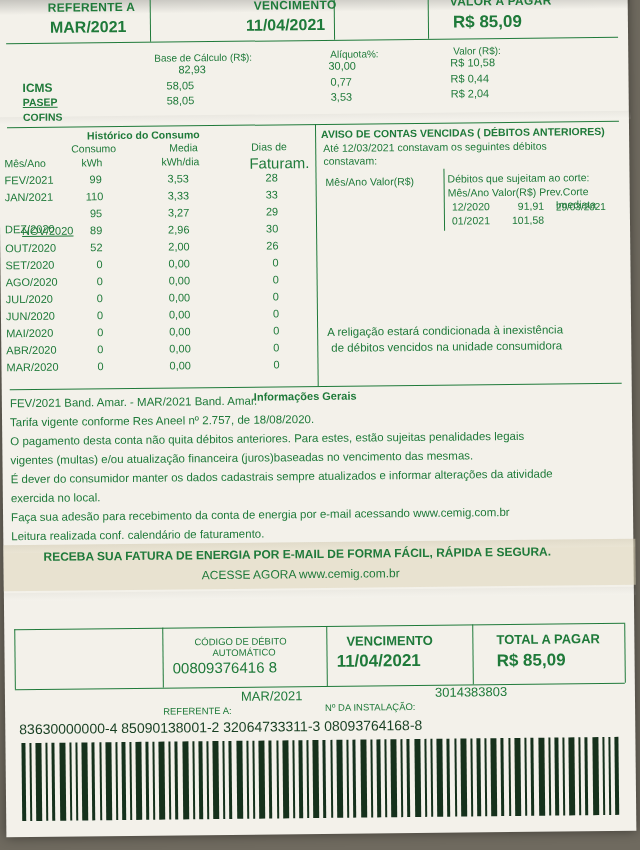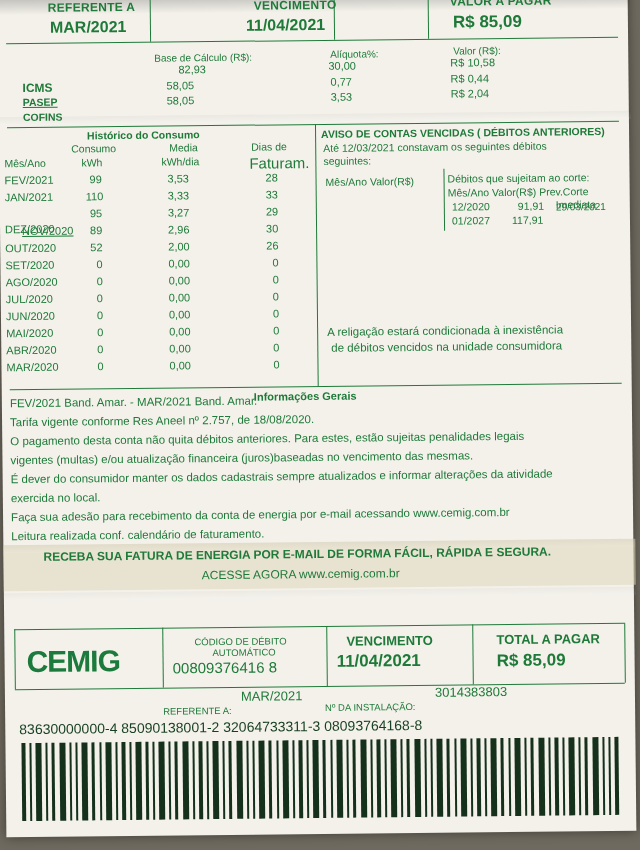--- a/index.html
+++ b/index.html
@@ -163,32 +163,32 @@
 
     <div class="t" style="left:5px;top:364px;">MAR/2020</div>
     <div class="t" style="left:96px;top:364px;">0</div>
     <div class="t" style="left:168px;top:364px;">0,00</div>
     <div class="t" style="left:272px;top:364px;">0</div>
 
     <div class="line vl" style="left:316px;top:130px;height:262px;"></div>
 
     <div class="t bold" style="left:322px;top:134px;font-size:10.5px;">AVISO DE CONTAS VENCIDAS ( DÉBITOS ANTERIORES)</div>
     <div class="t" style="left:324px;top:148px;font-size:10.5px;">Até 12/03/2021 constavam os seguintes débitos</div>
-    <div class="t" style="left:324px;top:161px;font-size:10.5px;">seguintes:</div>
+    <div class="t" style="left:324px;top:161px;font-size:10.5px;">constavam:</div>
 
     <div class="t" style="left:326px;top:182px;font-size:10.5px;">Mês/Ano  Valor(R$)</div>
     <div class="t" style="left:448px;top:180px;font-size:10.5px;">Débitos que sujeitam ao corte:</div>
     <div class="t" style="left:448px;top:194px;font-size:10.5px;">Mês/Ano  Valor(R$)  Prev.Corte</div>
 
     <div class="t" style="left:452px;top:208px;font-size:10.5px;">12/2020</div>
     <div class="t" style="left:518px;top:208px;font-size:10.5px;">91,91</div>
     <div class="t" style="left:556px;top:207px;font-size:10.5px;">Imediata</div>
 
-    <div class="t" style="left:452px;top:222px;font-size:10.5px;">01/2027</div>
-    <div class="t" style="left:512px;top:222px;font-size:10.5px;">117,91</div>
+    <div class="t" style="left:452px;top:222px;font-size:10.5px;">01/2021</div>
+    <div class="t" style="left:512px;top:222px;font-size:10.5px;">101,58</div>
     <div class="t" style="left:556px;top:210px;font-size:10px;">29/03/2021</div>
 
     <div class="line vl" style="left:444px;top:176px;height:62px;"></div>
 
     <div class="t" style="left:326px;top:332px;font-size:11.5px;">A religação estará condicionada à inexistência</div>
     <div class="t" style="left:330px;top:348px;font-size:11.5px;">de débitos vencidos na unidade consumidora</div>
 
     <div class="line hl" style="left:8px;top:392px;width:612px;"></div>
 
     <div class="t bold" style="left:252px;top:396px;font-size:11px;">Informações Gerais</div>
@@ -206,21 +206,20 @@
     <div class="t" style="left:198px;top:573px;font-size:12px;">ACESSE AGORA www.cemig.com.br</div>
 
     <div class="line hl" style="left:10px;top:632px;width:610px;"></div>
     <div class="line hl" style="left:10px;top:692px;width:610px;"></div>
     <div class="line vl" style="left:158px;top:632px;height:60px;"></div>
     <div class="line vl" style="left:322px;top:632px;height:60px;"></div>
     <div class="line vl" style="left:468px;top:632px;height:60px;"></div>
     <div class="line vl" style="left:10px;top:632px;height:60px;"></div>
     <div class="line vl" style="left:620px;top:632px;height:60px;"></div>
 
-    <div class="cemig-logo" style="left:22px;top:648px;">CEMIG</div>
 
     <div class="t" style="left:190px;top:641px;font-size:9.5px;">CÓDIGO DE DÉBITO</div>
     <div class="t" style="left:208px;top:652px;font-size:9.5px;">AUTOMÁTICO</div>
     <div class="t" style="left:168px;top:664px;font-size:15px;">00809376416 8</div>
 
     <div class="t bold" style="left:342px;top:640px;font-size:13px;">VENCIMENTO</div>
     <div class="t bold" style="left:332px;top:658px;font-size:17px;">11/04/2021</div>
 
     <div class="t bold" style="left:492px;top:640px;font-size:13px;">TOTAL A PAGAR</div>
     <div class="t bold" style="left:492px;top:659px;font-size:17px;">R$ 85,09</div>

